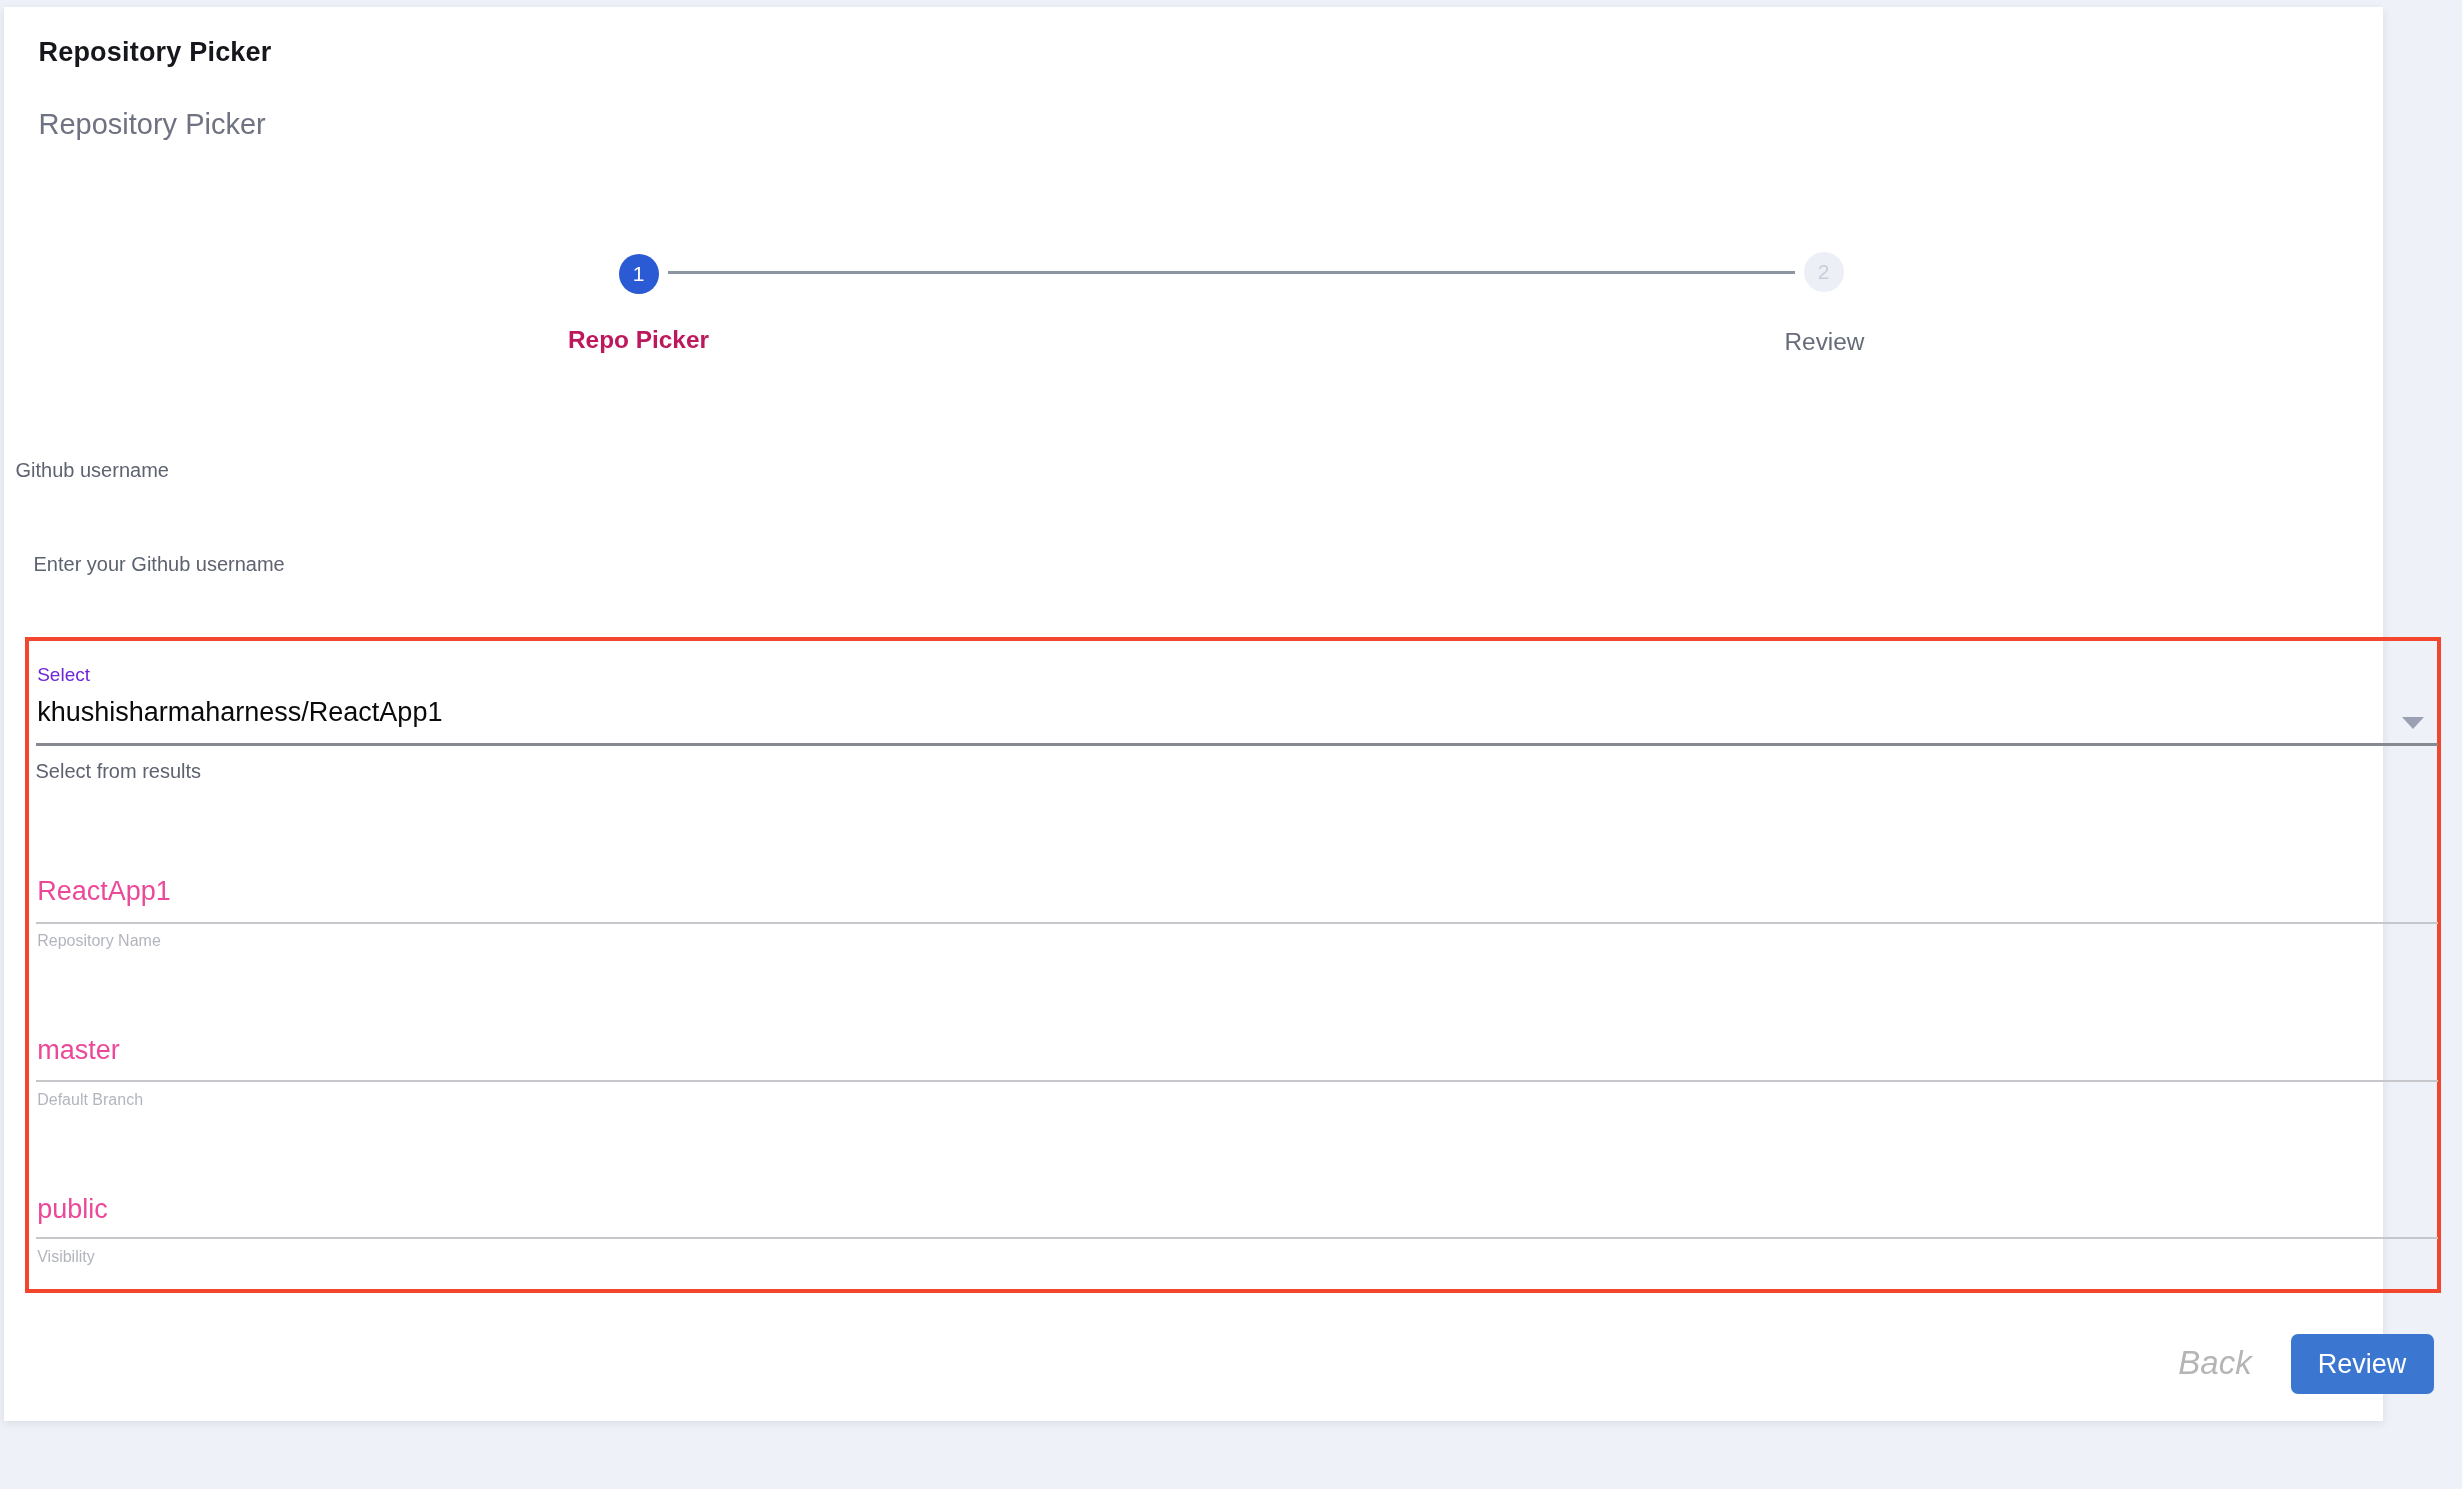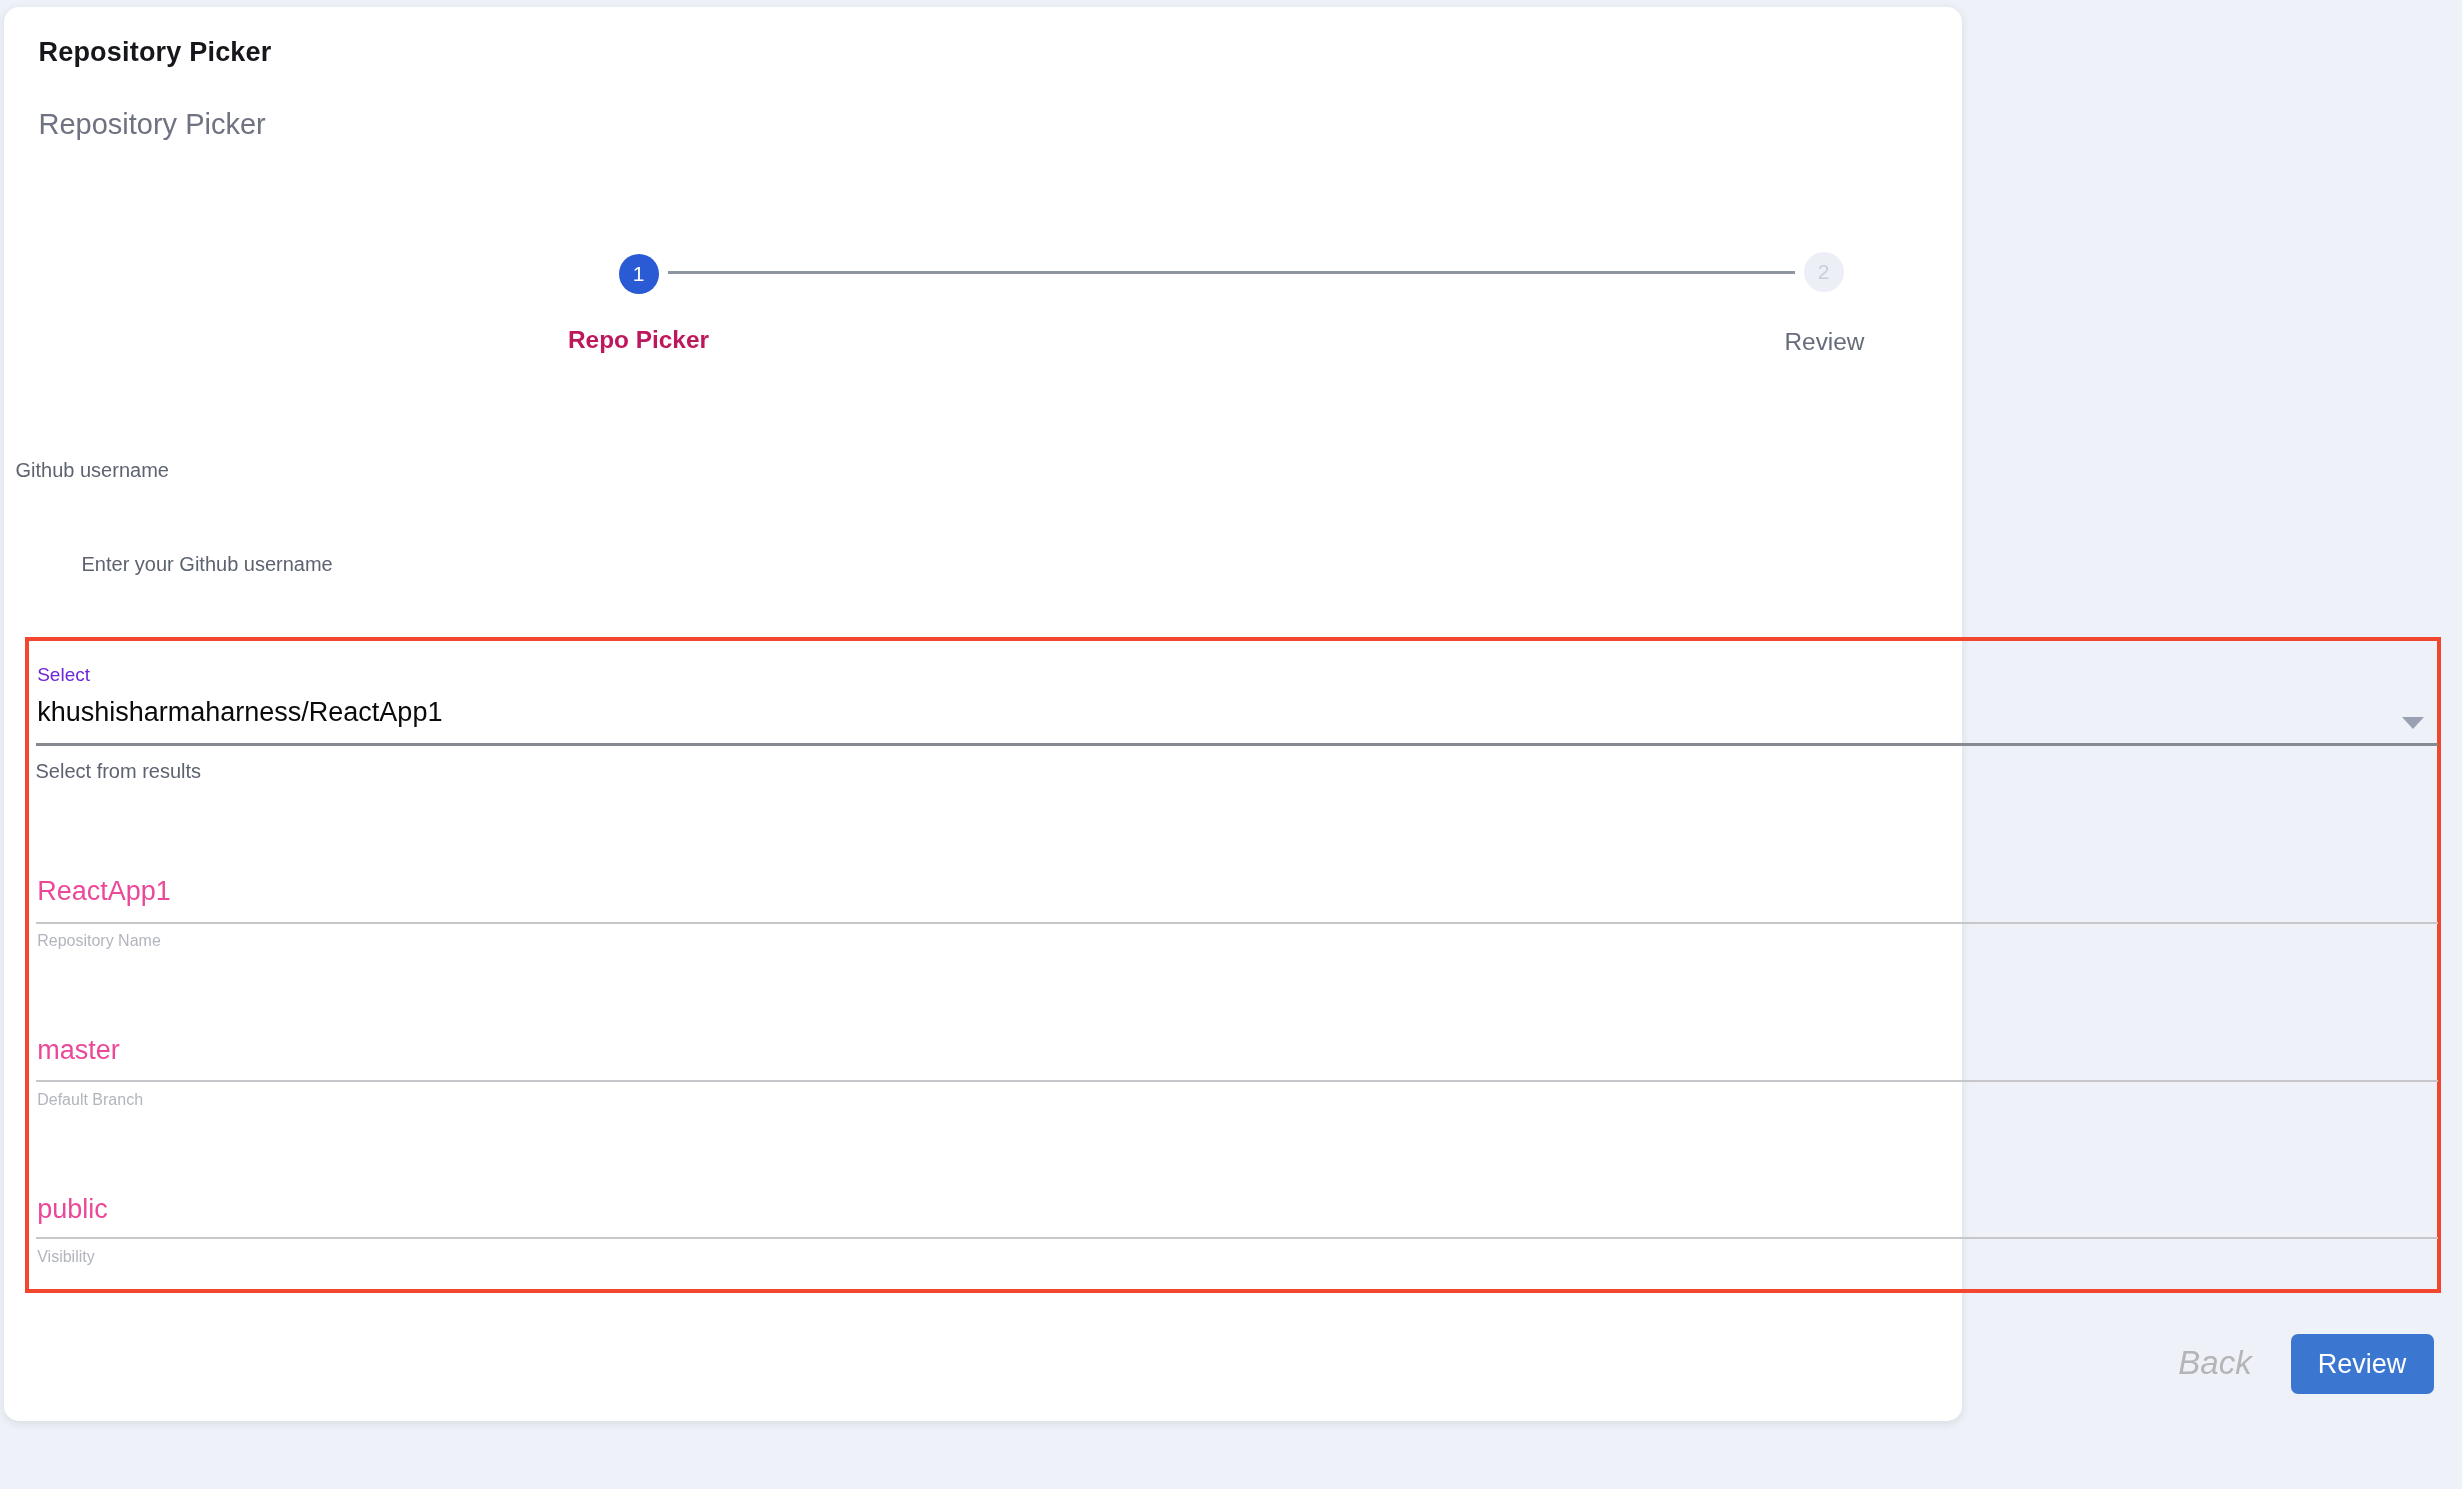--- a/index.html
+++ b/index.html
@@ -4,22 +4,22 @@
 <style>
   * { margin:0; padding:0; box-sizing:border-box; }
   html,body { width:2462px; height:1489px; }
   body {
     background:#eef1f7;
     font-family:"Liberation Sans", sans-serif;
     position:relative;
     overflow:hidden;
   }
   .card {
-    position:absolute; left:3.5px; top:7px; width:1958px; height:1414px;
-    background:#ffffff; border-radius:15px;
+    position:absolute; left:3.5px; top:7px; width:2379px; height:1414px;
+    background:#ffffff; border-radius:0;
     box-shadow:0 2.6px 8.7px rgba(40,50,70,0.10);
   }
   .abs { position:absolute; }
 
   .page-title { left:35px; top:30px; font-size:27px; font-weight:700; color:#16171c; letter-spacing:0.2px; }
   .page-subtitle { left:35px; top:101px; font-size:29px; color:#6f7280; }
 
   
   .step-circle {
     width:40px; height:40px; border-radius:50%;
@@ -50,21 +50,21 @@
   }
   .lastpass-icon {
     position:absolute; right:12.2px; top:7px; width:37px; height:37px;
     background:#c84b42; border-radius:8.7px;
   }
   .lastpass-icon .dot {
     position:absolute; top:15.7px; width:6.1px; height:6.1px; border-radius:50%; background:#ffffff;
   }
   .lastpass-icon .d1 { left:5.2px; } .lastpass-icon .d2 { left:14px; } .lastpass-icon .d3 { left:23px; }
   .lastpass-icon .bar { position:absolute; right:4.4px; top:10.5px; width:2.6px; height:16.6px; background:#ffffff; }
-  .username-helper { left:30px; top:546px;margin-left:48px; }
+  .username-helper { left:30px; top:546px; }
 
   
   .annotation-box {
     left:21px; top:630px; width:2416px; height:656px;
     border:4.4px solid #f2472e;
   }
 
   .select-label { left:8.7px; top:23px; font-size:19px; color:#6d28d9; }
   .select-value { left:8.7px; top:56px; font-size:27px; color:#0a0a0c;text-align:center; }
   .select-caret {

